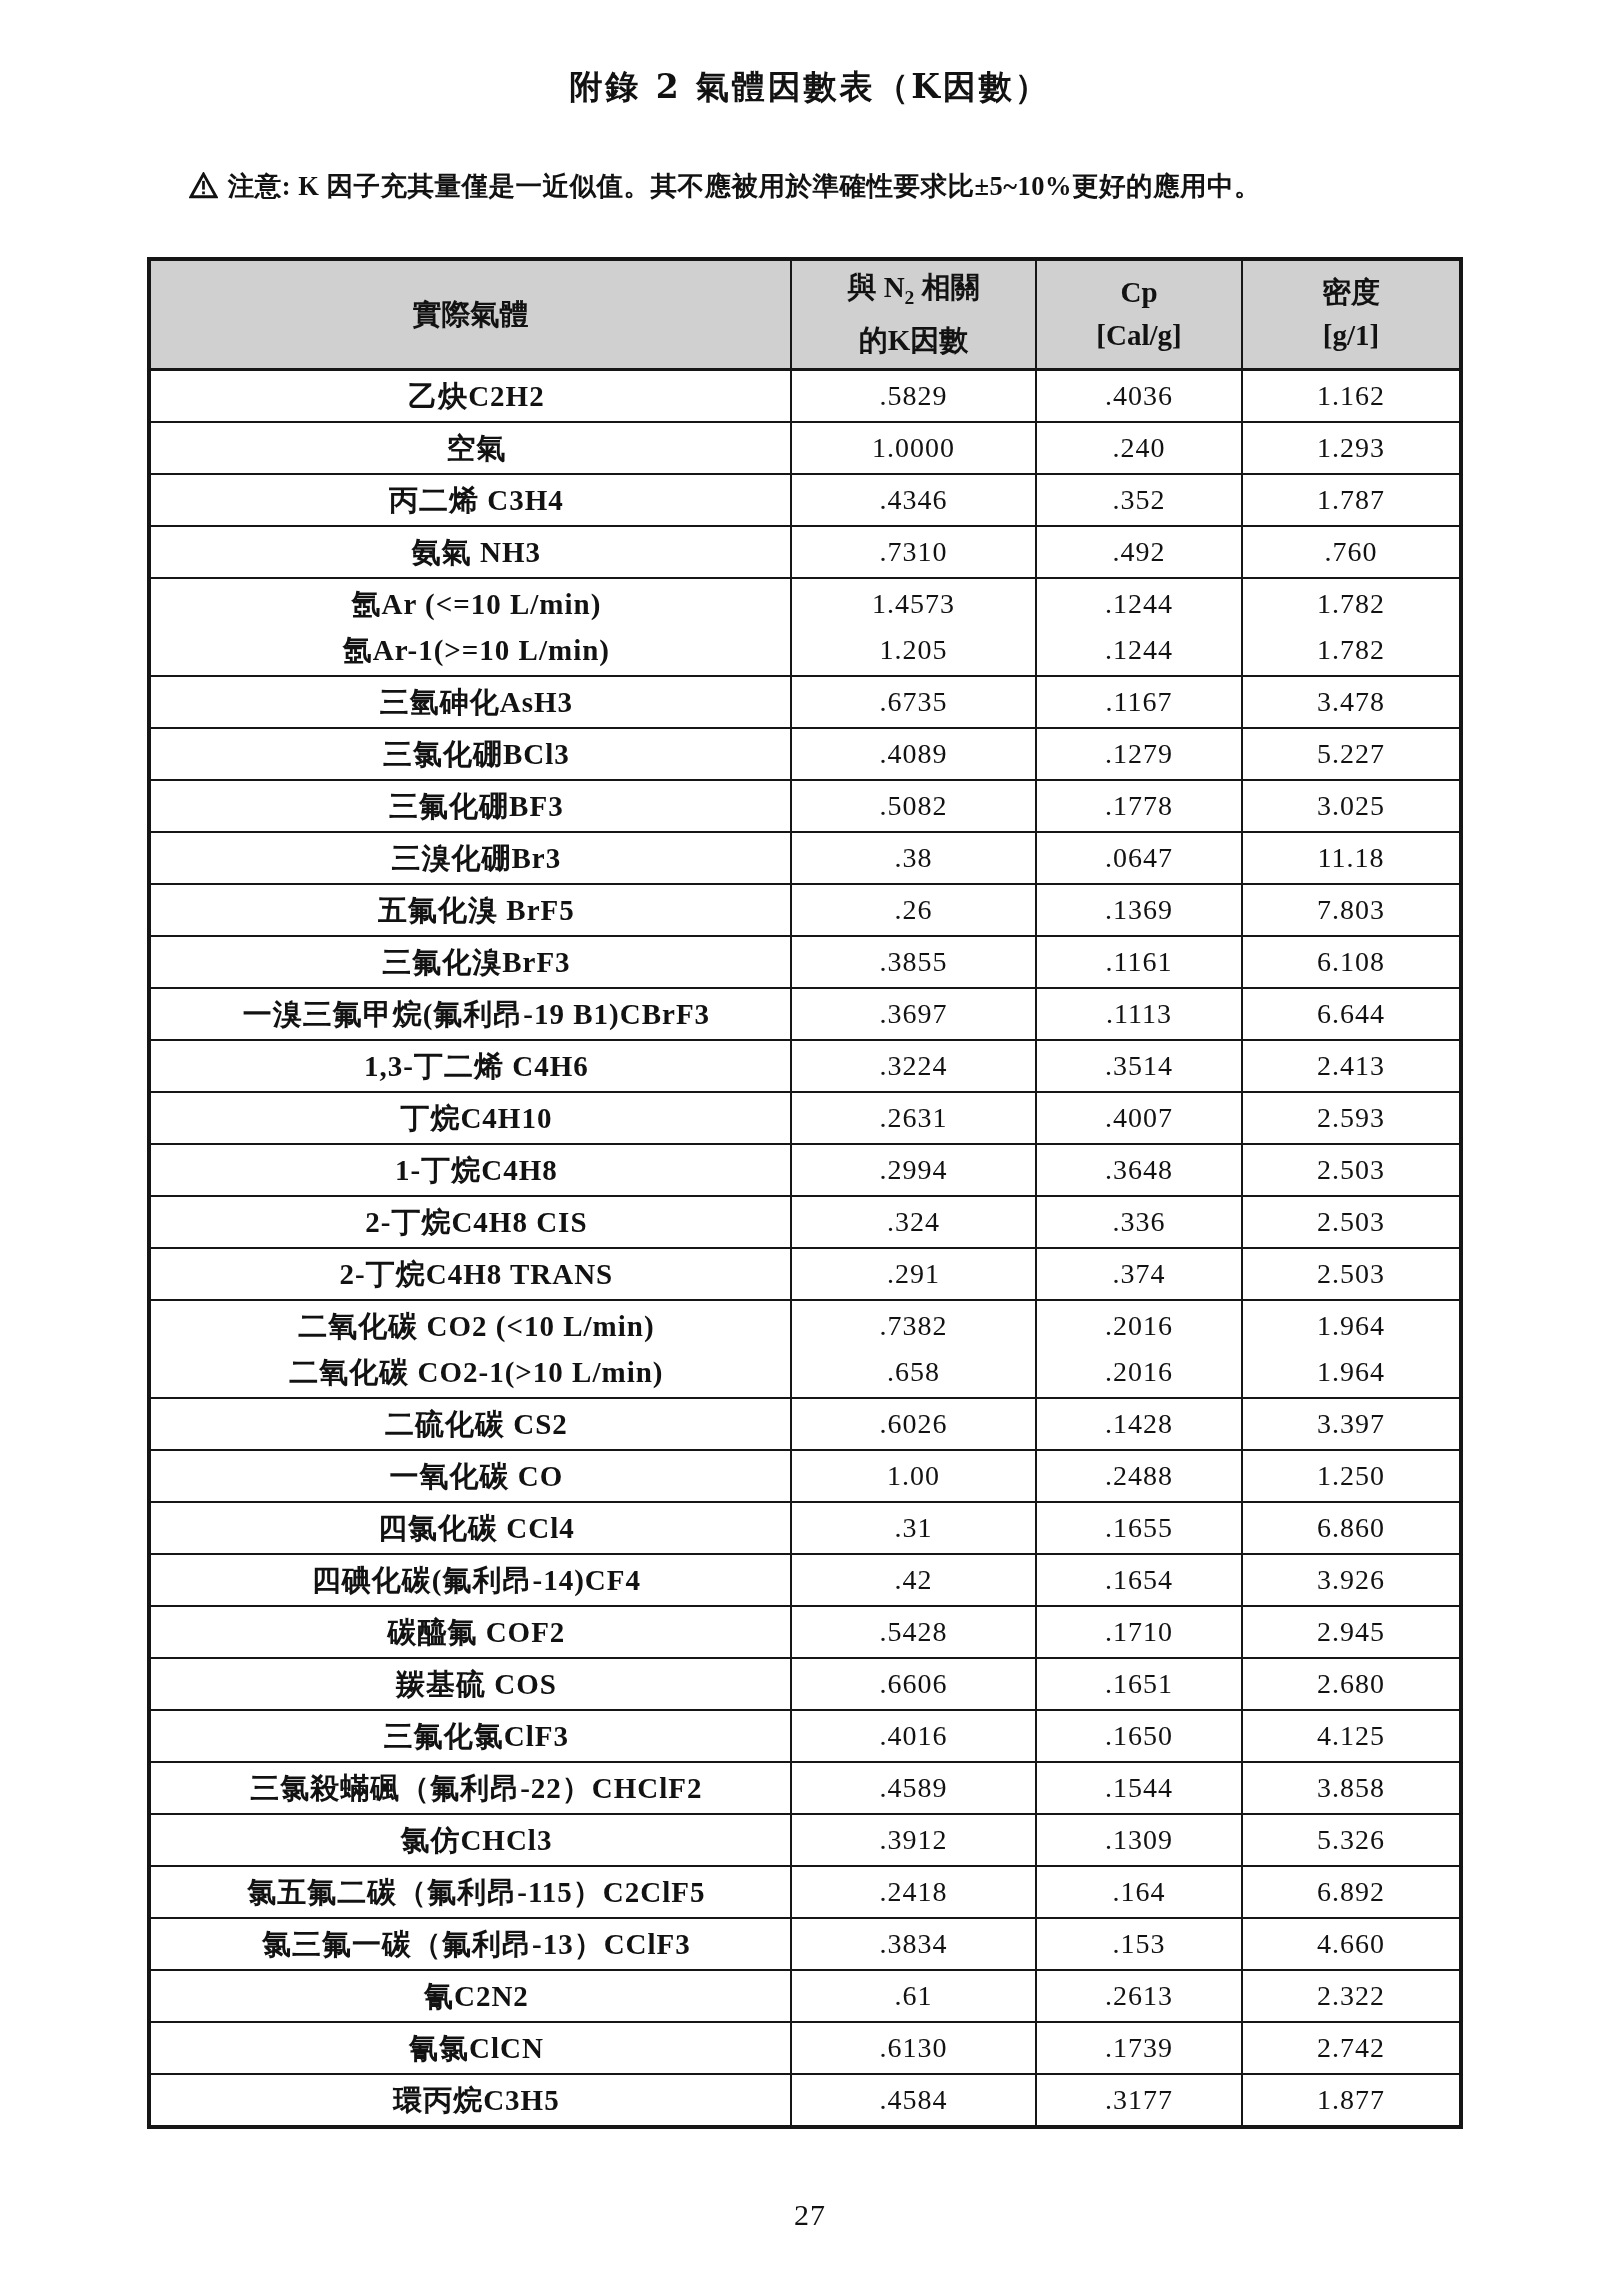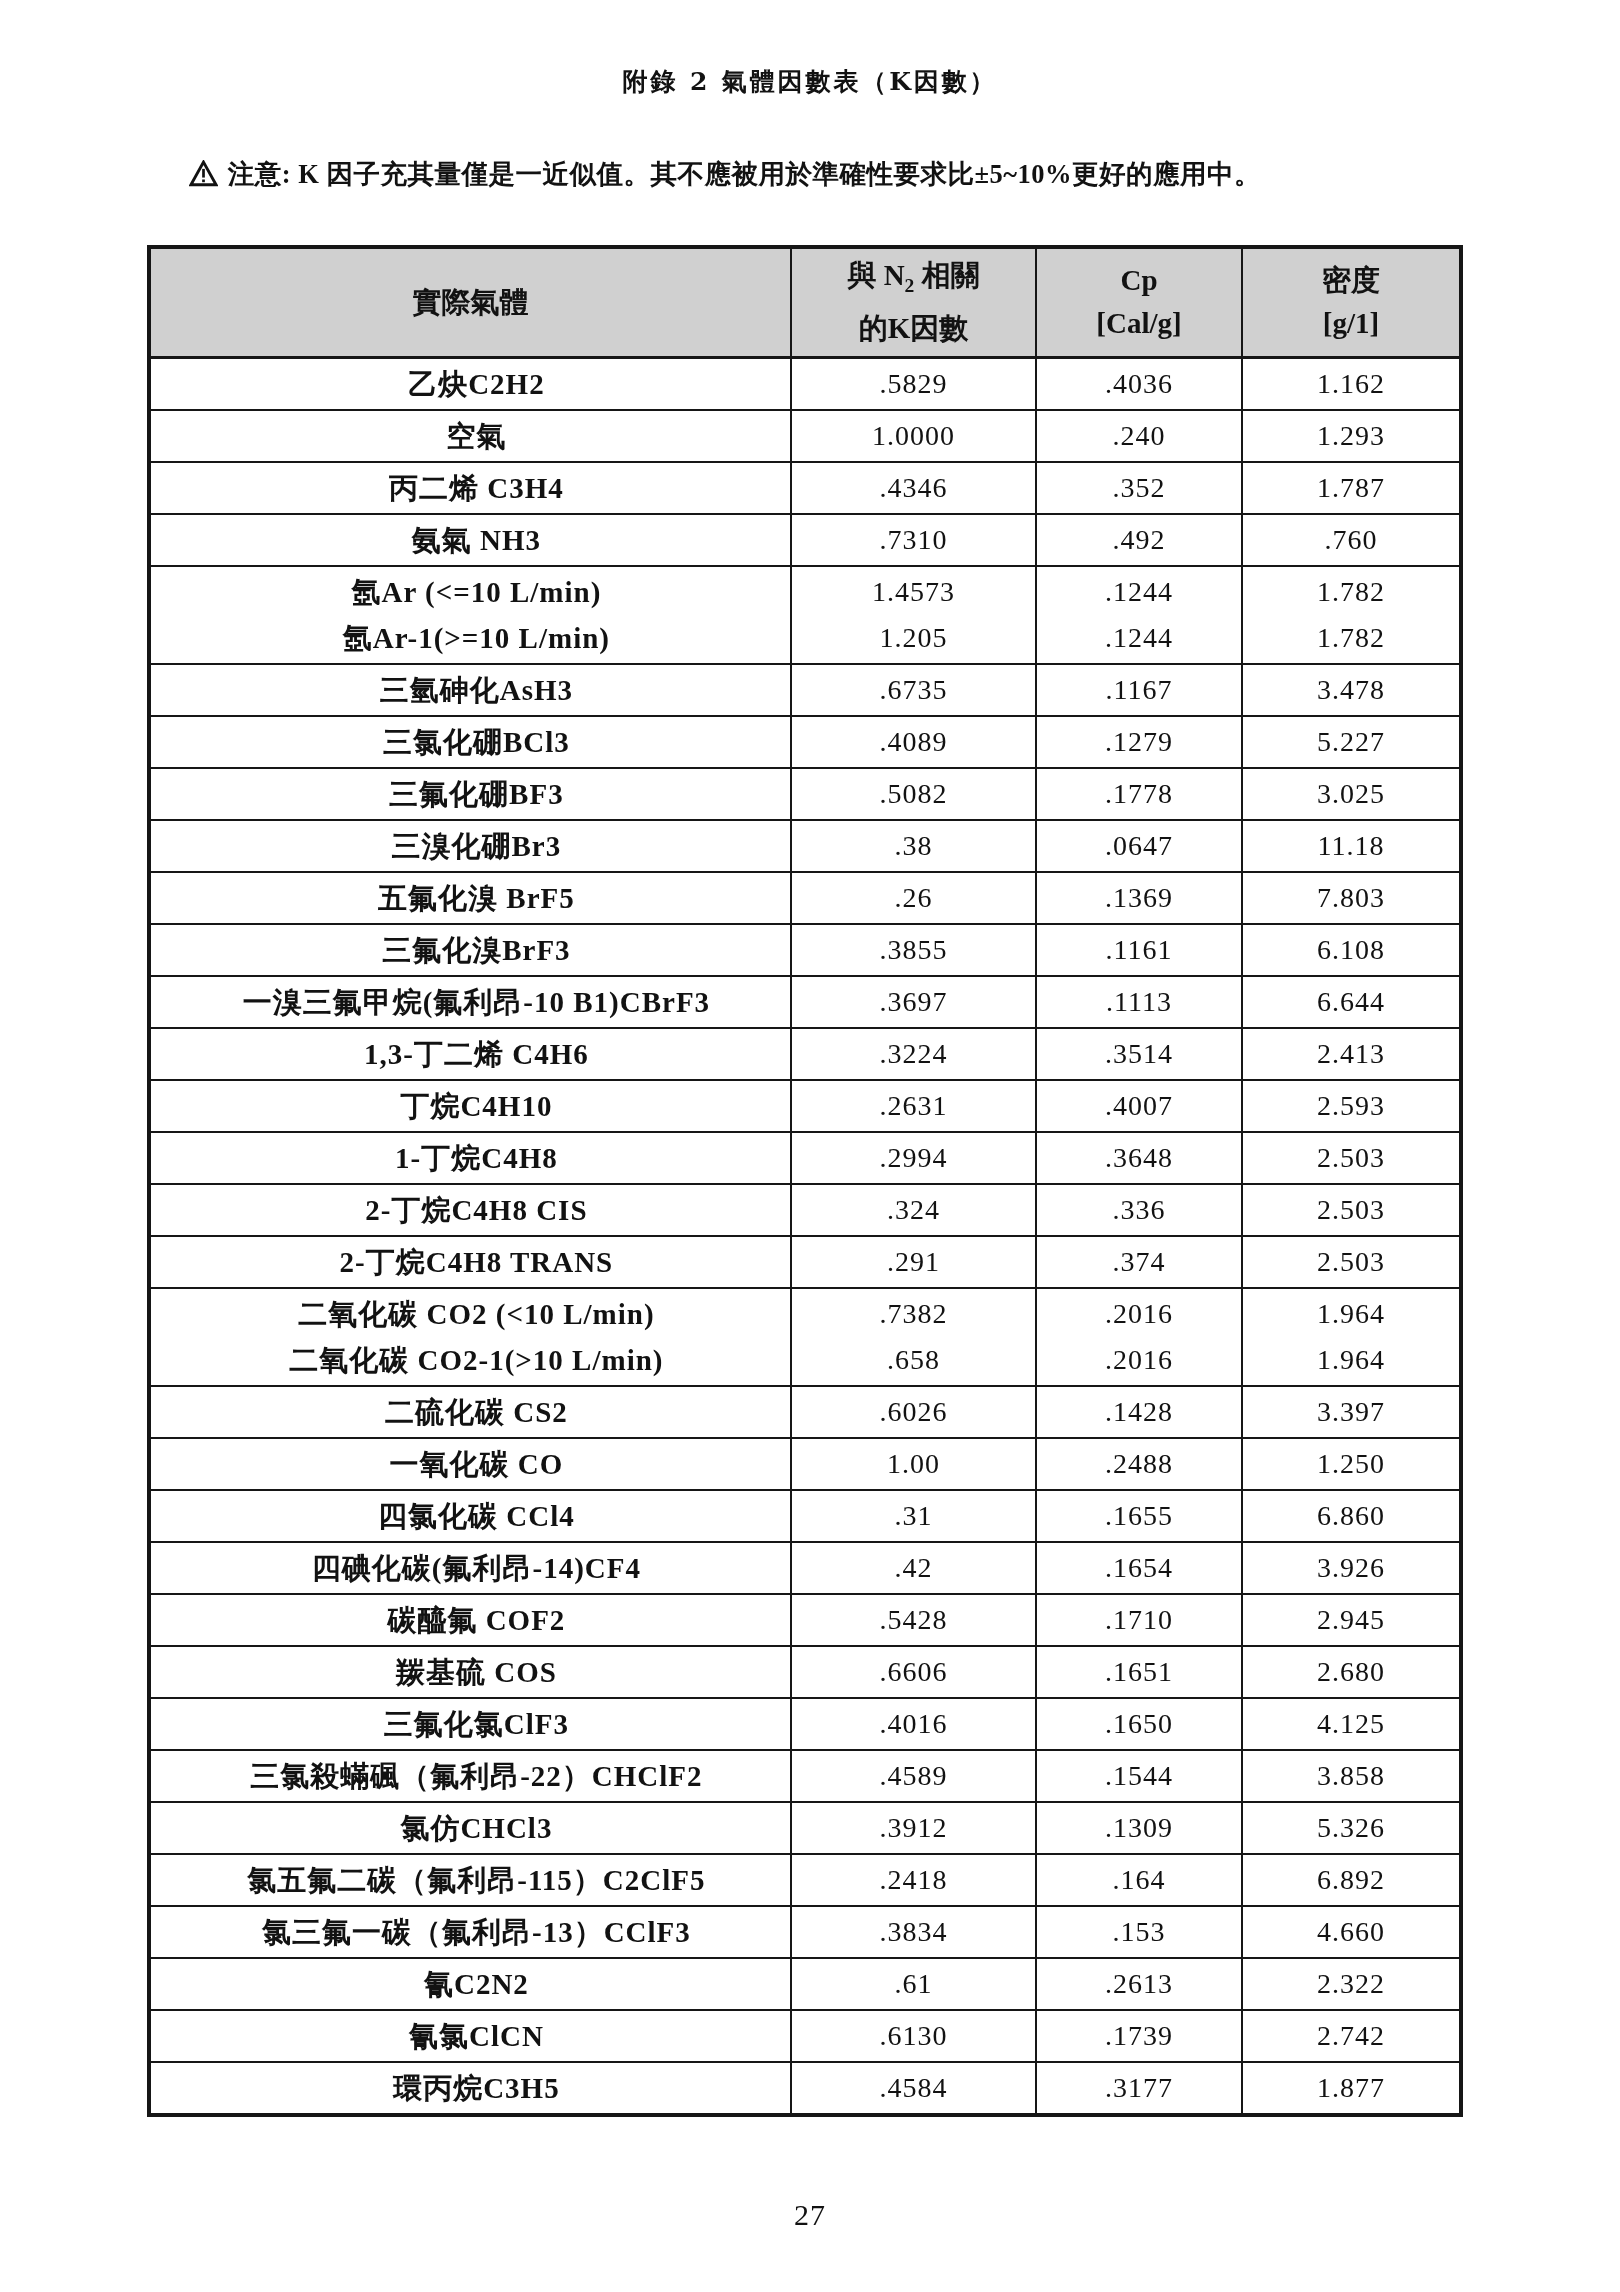--- a/index.html
+++ b/index.html
@@ -6,21 +6,21 @@
   html,body { background:#ffffff; }
   body {
     width:1620px; height:2293px; position:relative;
     color:#121212;
     font-family:"Liberation Serif","DejaVu Serif",serif;
   }
   .page { padding-top:65px; width:100%; height:100%; position:relative; }
 
   .title {
     text-align:center;
-    font-size:25px; font-weight:700; letter-spacing:2.9px;
+    font-size:33px; font-weight:700; letter-spacing:2.9px;
     font-family:"DejaVu Serif","Liberation Serif",serif;
   }
 
   .warning {
     margin:58px 0 0 189px;
     font-size:26.5px; font-weight:700;
     display:flex; align-items:center; gap:9.8px;
     letter-spacing:0.5px;
   }
   .warn-icon { display:inline-flex; flex:0 0 auto; }
@@ -259,21 +259,21 @@
           </td>
           <td class="c-num">
             <div>.1161</div>
           </td>
           <td class="c-num">
             <div>6.108</div>
           </td>
         </tr>
         <tr>
           <td class="c-gas">
-            <div>一溴三氟甲烷(氟利昂-10 B1)CBrF3</div>
+            <div>一溴三氟甲烷(氟利昂-19 B1)CBrF3</div>
           </td>
           <td class="c-num">
             <div>.3697</div>
           </td>
           <td class="c-num">
             <div>.1113</div>
           </td>
           <td class="c-num">
             <div>6.644</div>
           </td>

